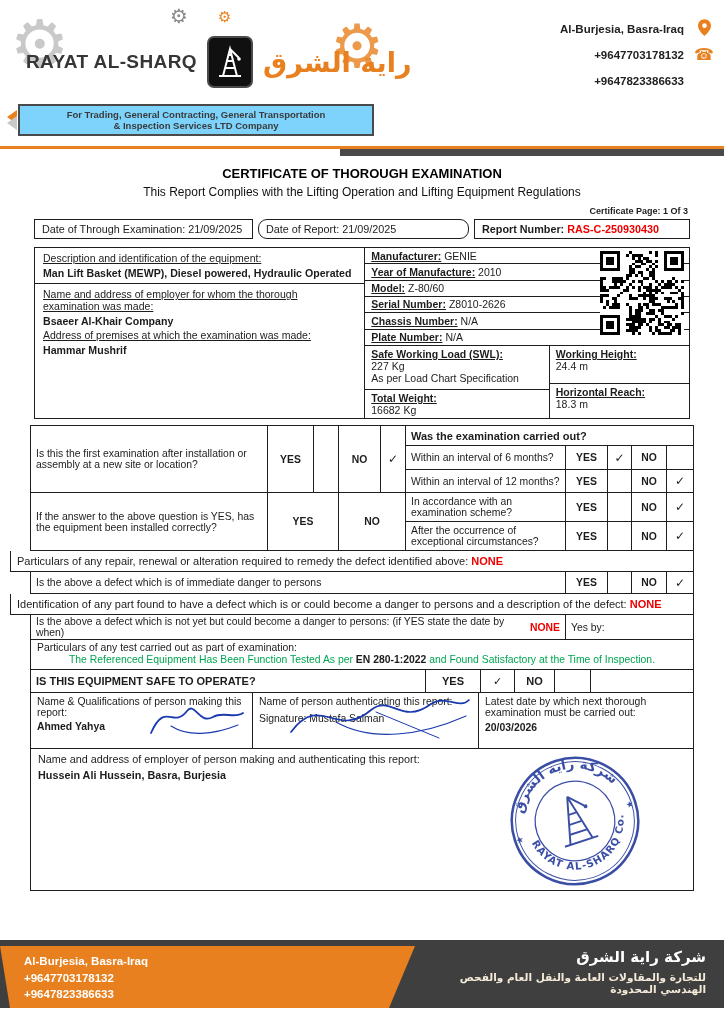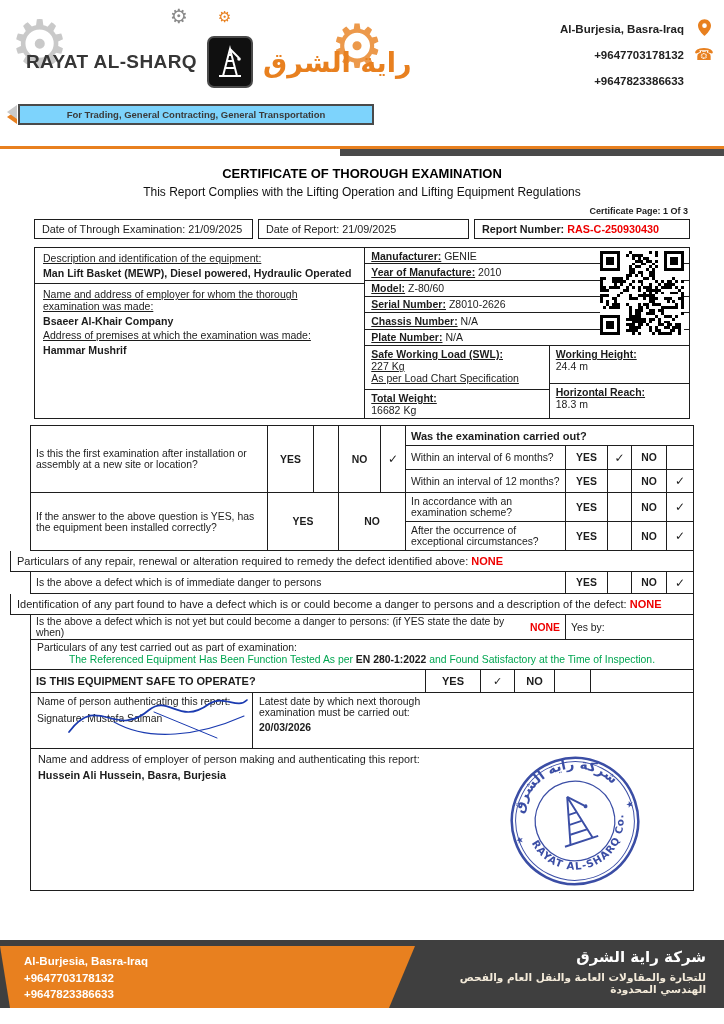--- a/index.html
+++ b/index.html
@@ -45,33 +45,33 @@
 
   
   .title-block { text-align:center; margin-top:8px; }
   .main-title { font-size:13px; font-weight:bold; color:#000; }
   .subtitle { font-size:12px; margin-top:4px; color:#111; }
   .page-label { text-align:right; font-size:9px; font-weight:bold; margin:7px 36px 3px 0; }
 
   
   .info-row { display:flex; gap:5px; margin:0 34px; }
   .info-box { border:1.4px solid #1e1e1e; padding:3px 7px; font-size:10.8px; white-space:nowrap; }
-  .ib1 { width:219px; } .ib2 { width:211px; } .ib3 { flex:1; }
+  .ib1 { width:219px; } .ib2 { width:211px;border-radius:9px; } .ib3 { flex:1; }
 
   
   .equip { margin:8px 34px 0; border:1.4px solid #1e1e1e; display:flex; height:172px; }
   .eq-left { width:50.5%; border-right:1.4px solid #1e1e1e; padding:4px 8px; font-size:10.5px; }
   .eq-left .sep { border-top:1.2px solid #1e1e1e; margin:4px -8px; }
   .bv { font-weight:bold; margin:3px 0 2px; font-size:10.6px; }
   .eq-right { flex:1; display:flex; flex-direction:column; position:relative; }
   .spec-row { border-bottom:1.2px solid #1e1e1e; padding:1.5px 6px; font-size:10.5px; height:17.4px; }
   .qr { position:absolute; top:3px; right:5px; width:84px; height:84px; background:#fff; }
   .eq-bottom { flex:1; display:flex; font-size:10.5px; }
   .eq-b-left { width:57%; border-right:1.2px solid #1e1e1e; display:flex; flex-direction:column; }
-  .cell-swl { padding:2px 6px; border-bottom:1.2px solid #1e1e1e; height:44px;text-decoration:underline; }
+  .cell-swl { padding:2px 6px; border-bottom:1.2px solid #1e1e1e; height:44px; }
   .cell-tw { padding:2px 6px; flex:1; }
   .eq-b-right { flex:1; display:flex; flex-direction:column; }
   .cell-wh { padding:2px 6px; border-bottom:1.2px solid #1e1e1e; height:38px; }
   .cell-hr { padding:2px 6px; flex:1; }
 
   
   .sect { margin:0 30px; border:1.3px solid #1e1e1e; border-top:none; background:#fff; }
   .sect.top { border-top:1.3px solid #1e1e1e; margin-top:6px; }
   .br { border-right:1.2px solid #1e1e1e; }
   .bb { border-bottom:1.2px solid #1e1e1e; }
@@ -127,20 +127,21 @@
               <path d="M15 6 L24 15"></path>
               <path d="M4 33 h22"></path>
             </g>
             <circle cx="24" cy="16" r="1.8" fill="#fff"></circle>
           </svg>
         </span>
         <span class="logo-ar ar">راية الشرق</span>
       </div>
       <div class="tagline">
         <div>For Trading, General Contracting, General Transportation</div>
+        <div>&amp; Inspection Services LTD Company</div>
       </div>
     </div>
     <div class="contacts">
       <div class="c-row">
         <span class="c-text">Al-Burjesia, Basra-Iraq</span>
         <span class="c-icon">
           <svg width="13" height="17" viewBox="0 0 14 18">
               <path fill="#E8801F" d="M7 0C3.1 0 0 3.1 0 7c0 5.2 7 11 7 11s7-5.8 7-11C14 3.1 10.9 0 7 0zm0 9.5A2.5 2.5 0 1 1 7 4.5a2.5 2.5 0 0 1 0 5z"></path>
             </svg>
         </span>
@@ -612,20 +613,30 @@
     <div class="eg br b">IS THIS EQUIPMENT SAFE TO OPERATE?</div>
     <div class="eg br ctr b">YES</div>
     <div class="eg br ctr chk">✓</div>
     <div class="eg br ctr b">NO</div>
     <div class="eg br ctr chk"></div>
     <div class="eg"></div>
   </div>
 
   <div class="sect sig-grid">
     <div class="sig-cell br">
+      <div>Name &amp; Qualifications of person making this report:</div>
+      <div class="b" style="margin-top:3px">Ahmed Yahya</div>
+      <svg class="sig-svg" style="right:4px;top:2px" width="105" height="50" viewBox="0 0 105 50">
+        <g stroke="#1A3AB0" fill="none" stroke-linecap="round">
+          <path stroke-width="1.8" d="M8 38 C 22 6, 30 34, 44 16 C 52 6, 56 30, 70 22 C 80 16, 92 24, 100 18"></path>
+          <path stroke-width="1.1" d="M28 31 C 45 42, 70 40, 95 30"></path>
+        </g>
+      </svg>
+    </div>
+    <div class="sig-cell br">
       <div>Name of person authenticating this report:</div>
       <div style="margin-top:6px">Signature: Mustafa Salman</div>
       <svg class="sig-svg" style="left:28px;top:-3px" width="195" height="58" viewBox="0 0 195 58">
         <g stroke="#1A3AB0" fill="none" stroke-linecap="round">
           <path stroke-width="1.7" d="M10 42 C 40 2, 55 50, 90 20 C 110 4, 120 36, 150 14 C 165 4, 178 20, 188 10"></path>
           <path stroke-width="1.1" d="M55 32 C 90 52, 140 46, 185 26"></path>
           <path stroke-width="1" d="M95 22 L 158 48"></path>
         </g>
       </svg>
     </div>

